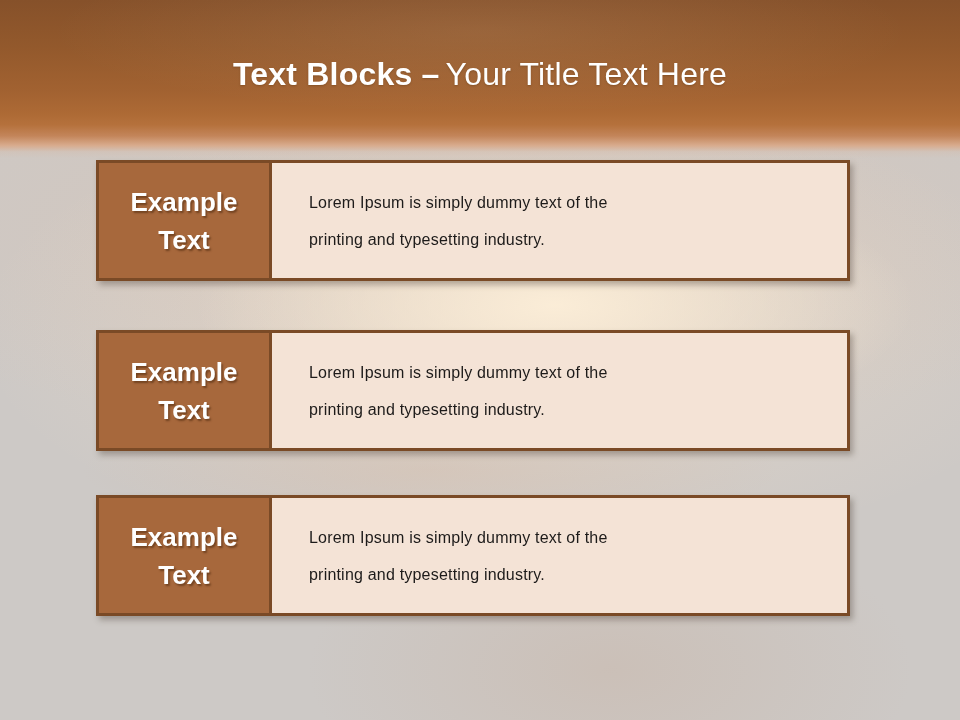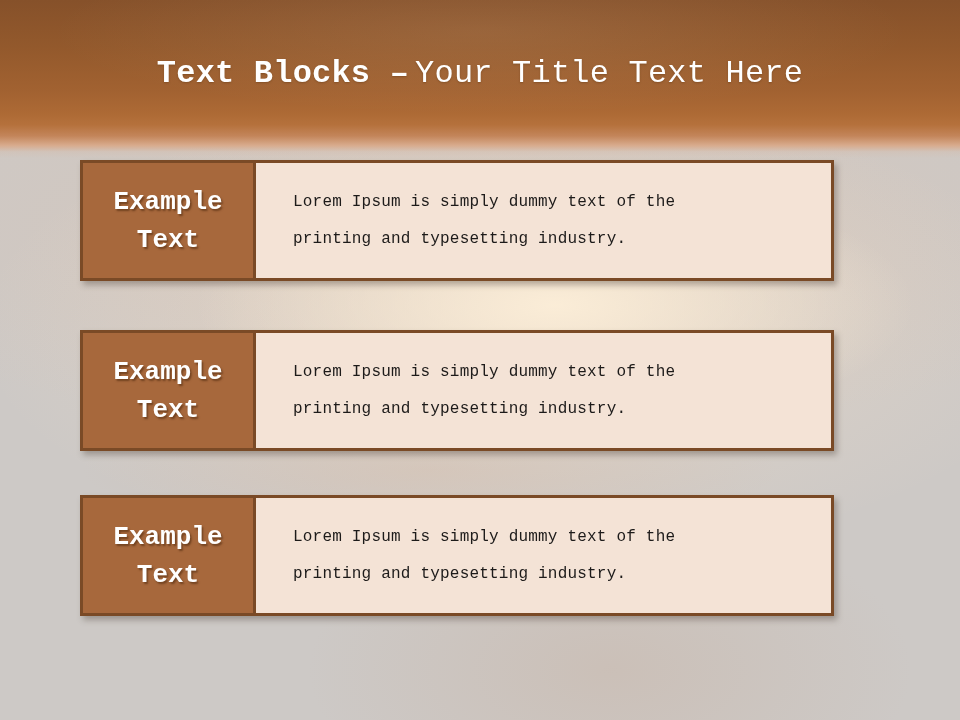--- a/index.html
+++ b/index.html
@@ -18,21 +18,20 @@
     height: 720px;
     overflow: hidden;
     
     background:
       radial-gradient(ellipse 480px 170px at 555px 305px, rgba(252,238,216,0.95), rgba(252,238,216,0) 75%),
       radial-gradient(ellipse 700px 300px at 520px 330px, rgba(241,222,201,0.55), rgba(241,222,201,0) 78%),
       radial-gradient(ellipse 900px 260px at 480px 230px, rgba(226,192,167,0.35), rgba(226,192,167,0) 80%),
       radial-gradient(ellipse 500px 90px at 430px 470px, rgba(205,160,130,0.22), rgba(205,160,130,0) 70%),
       radial-gradient(ellipse 420px 220px at 610px 670px, rgba(198,170,150,0.30), rgba(198,170,150,0) 72%),
       #cdc9c6;
-    font-family: Liberation Mono, monospace;
   }
 
   
   .header {
     position: absolute;
     top: 0;
     left: 0;
     width: 960px;
     height: 158px;
     background:
@@ -61,21 +60,21 @@
     font-weight: normal;
     letter-spacing: 0.2px;
     text-shadow: 0 1px 2px rgba(80,45,15,0.35);
   }
   .title .t-bold { font-weight: bold; }
   .title .t-reg  { font-weight: normal; margin-left: 6px; }
 
   
   .block {
     position: absolute;
-    left: 80px;
+    left: 96px;
     width: 754px;
     height: 121px;
     box-sizing: border-box;
     display: flex;
     border: 3px solid #7a4a26;
     box-shadow: 3px 4px 6px rgba(85,72,63,0.40);
   }
   .block-1 { top: 160px; }
   .block-2 { top: 330px; }
   .block-3 { top: 495px; }

